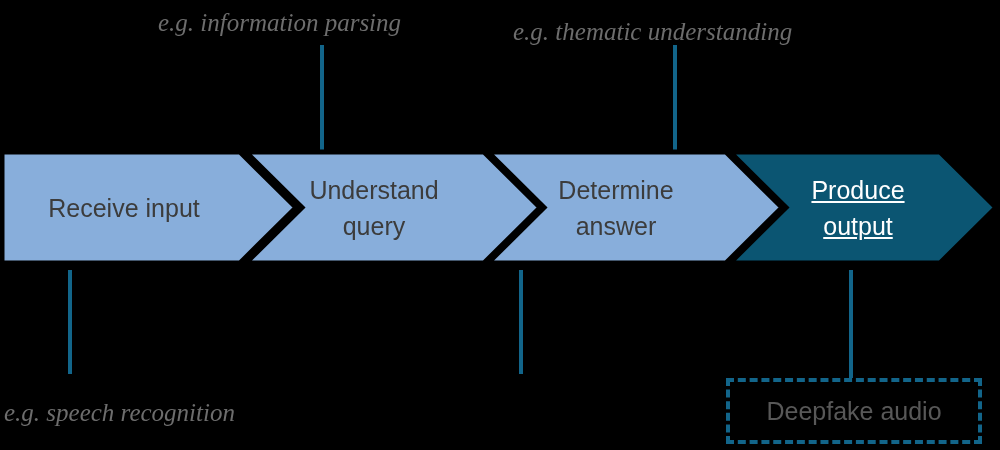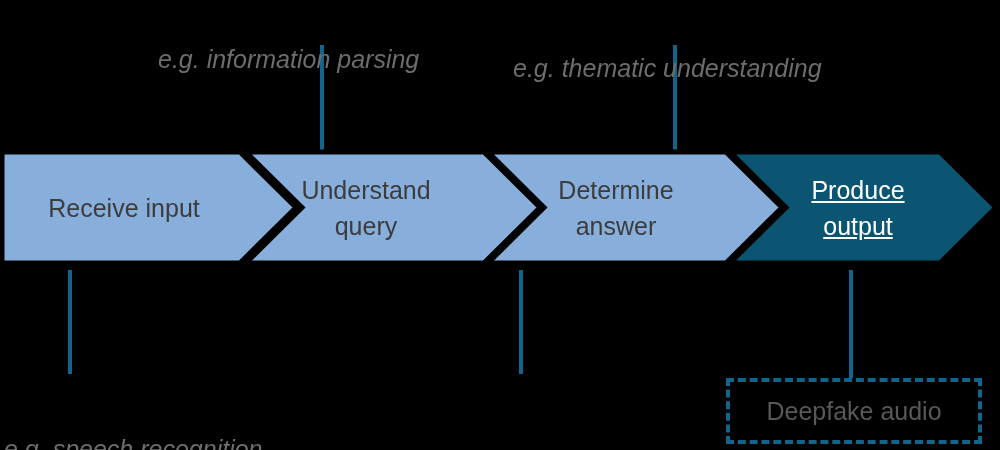--- a/index.html
+++ b/index.html
@@ -23,27 +23,26 @@
   .layer-svg {
     position: absolute;
     left: 0;
     top: 0;
     width: 1000px;
     height: 450px;
   }
   
   .caption {
     position: absolute;
-    font-family: Liberation Sans, sans-serif;
+    font-family: Liberation Serif, serif;
     font-style: italic;
     font-size: 25px;
     line-height: 30px;
     color: #6d6d6d;
     white-space: nowrap;
-    margin-top: 36px;
   }
   .cap-top-1 { left: 158px; top: 8px; }
   .cap-top-2 { left: 513px; top: 17px; }
   .cap-bot-1 { left: 4px;   top: 398px; }
   .cap-bot-2 { left: 370px; top: 398px; }
 
   
   .step-label {
     position: absolute;
     font-family: "Liberation Sans", sans-serif;
@@ -53,21 +52,21 @@
     color: #3c3c3c;
     white-space: pre-line;
     display: flex;
     align-items: center;
     justify-content: center;
     pointer-events: none;
   }
   .step-label.on-dark { color: #ffffff; }
 
   .lbl-1 { left: 10px;  top: 152px; width: 228px; height: 111px; }
-  .lbl-2 { left: 260px; top: 152px; width: 212px; height: 111px; }
+  .lbl-2 { left: 268px; top: 152px; width: 212px; height: 111px; }
   .lbl-3 { left: 510px; top: 152px; width: 212px; height: 111px; }
   .lbl-4 { left: 752px; top: 152px; width: 212px; height: 111px; text-decoration: underline; }
 
   
   .dashed-box {
     position: absolute;
     left: 726px;
     top: 378px;
     width: 256px;
     height: 66px;

